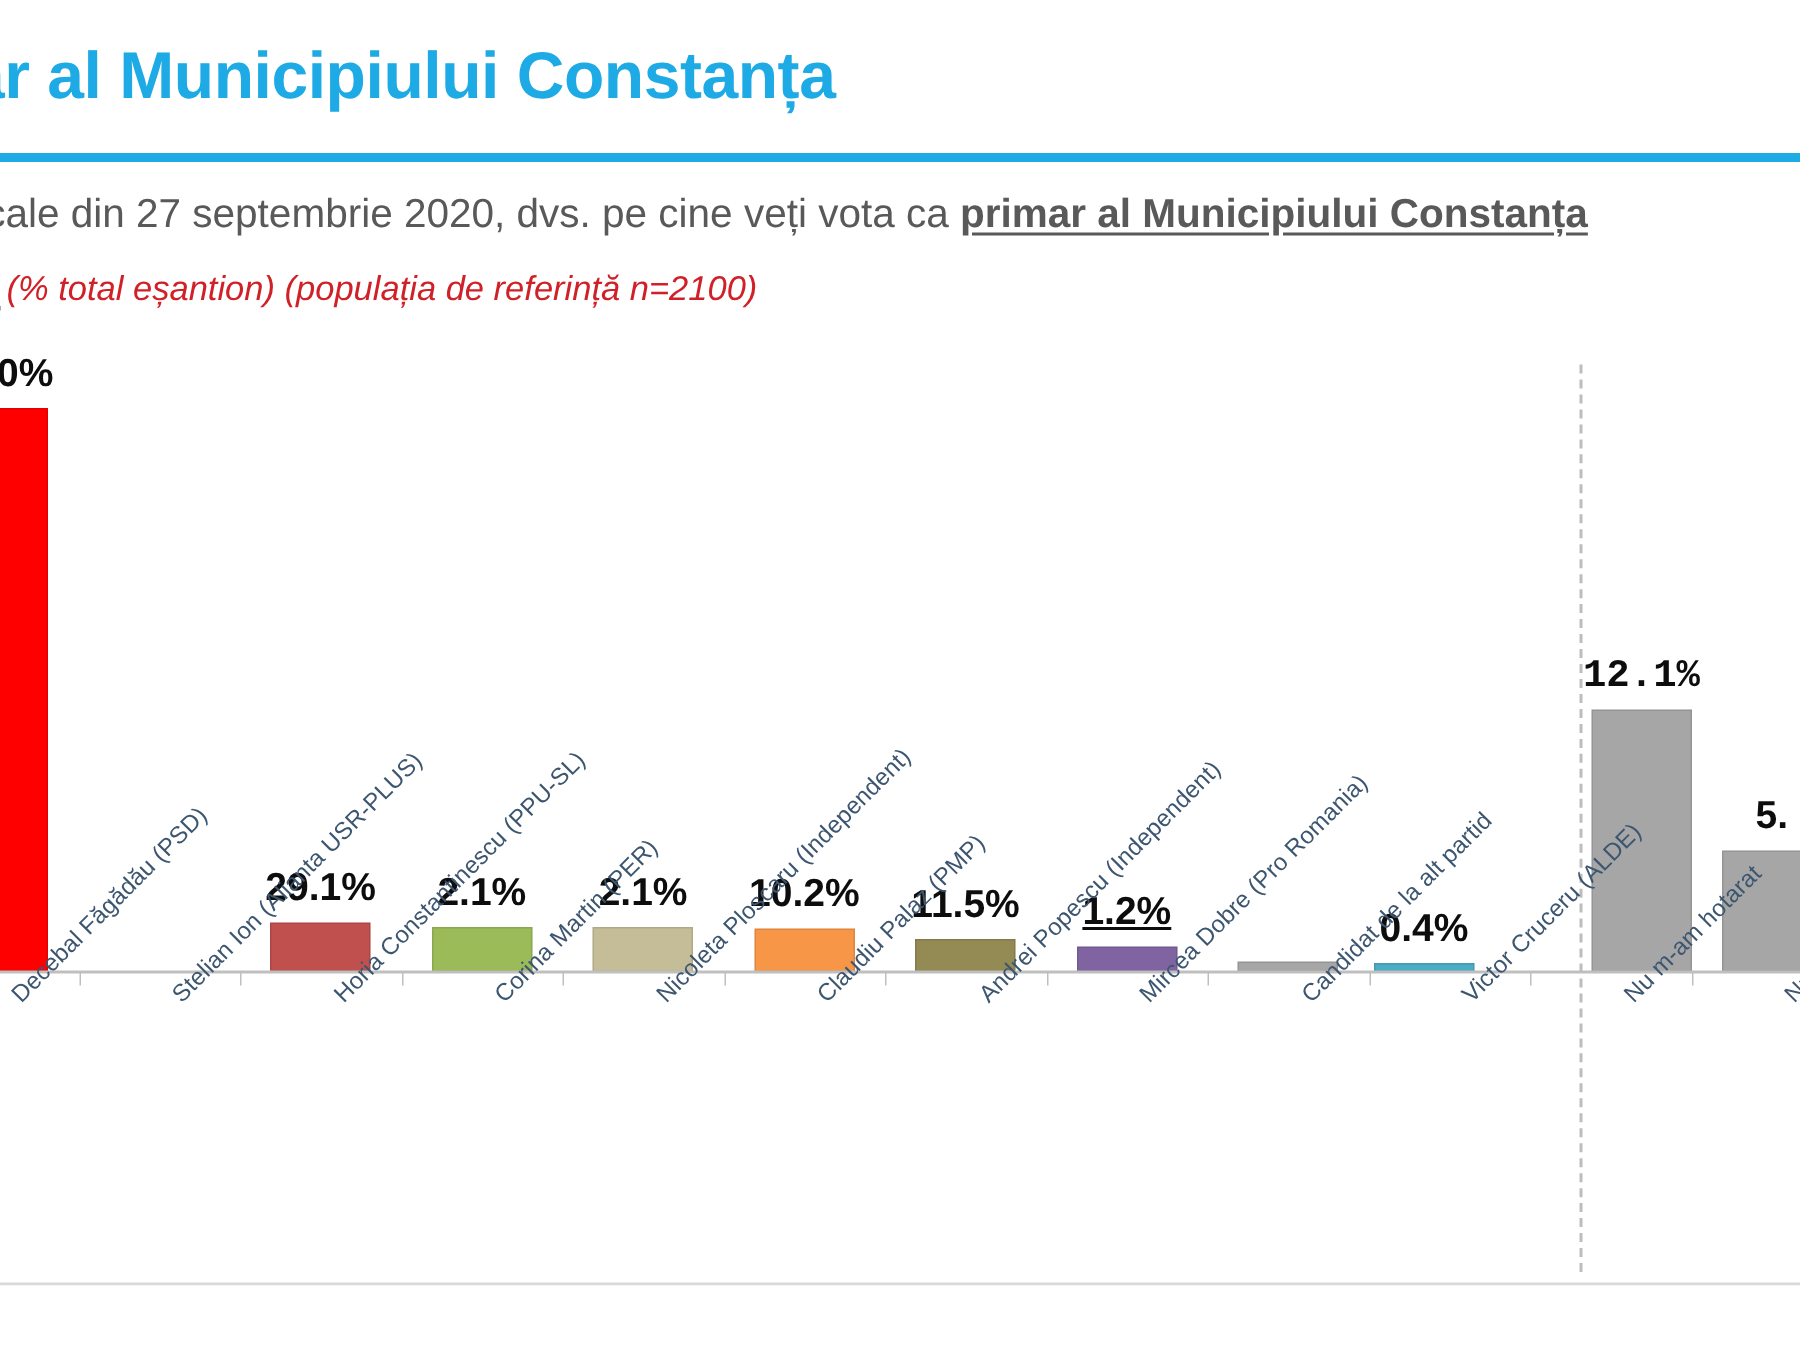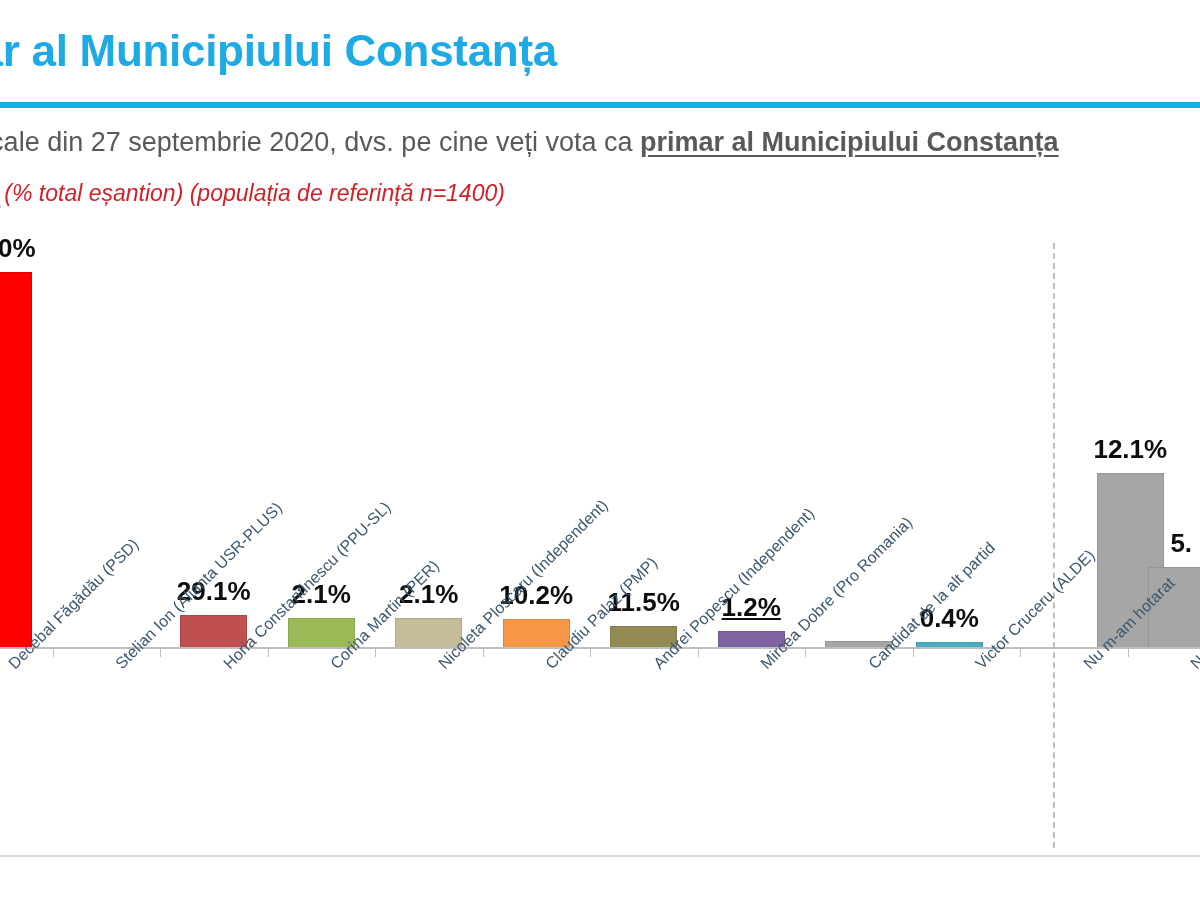--- a/index.html
+++ b/index.html
@@ -145,21 +145,21 @@
 </head>
 <body>
 
 <div id="slide">
 
   <div id="title">Primar al Municipiului Constanța</div>
   <div id="title-rule"></div>
 
   <div id="question-line"><span>La alegerile locale din 27 septembrie 2020, dvs. pe cine veți vota ca </span><span class="bold-underline">primar al Municipiului Constanța</span></div>
 
-  <div id="subnote-line"><span class="qmark">?</span><span class="red-note">(% total eșantion) (populația de referință n=1400)</span></div>
+  <div id="subnote-line"><span class="qmark">?</span><span class="red-note">(% total eșantion) (populația de referință n=2100)</span></div>
 
   <div id="plot">
       <div class="bar-group" style="left: 20.425px; width: 66.65px; height: 405px;">
         <div class="bar" style="height: 376.071px; background: rgb(254, 0, 0);"></div>
         <div class="bar-label" style="bottom: 384.071px;">26.0%</div>
       </div>
       <div class="bar-group" style="left: 235.425px; width: 66.65px; height: 405px;">
         <div class="bar" style="height: 33.2679px; background: rgb(192, 80, 77);"></div>
         <div class="bar-label" style="bottom: 41.2679px;">29.1%</div>
       </div>
@@ -183,21 +183,21 @@
         <div class="bar" style="height: 17.3571px; background: rgb(128, 100, 162);"></div>
         <div class="bar-label" style="bottom: 25.3571px; text-decoration: underline;">1.2%</div>
       </div>
       <div class="bar-group" style="left: 880.425px; width: 66.65px; height: 405px;">
         <div class="bar" style="height: 7.23214px; background: rgb(166, 166, 166);"></div>
       </div>
       <div class="bar-group" style="left: 971px; width: 66.65px; height: 405px;">
         <div class="bar" style="height: 5.78571px; background: rgb(75, 172, 198);"></div>
         <div class="bar-label" style="bottom: 13.7857px;">0.4%</div>
       </div>
-      <div class="bar-group" style="left: 1152px; width: 66.65px; height: 405px;">
+      <div class="bar-group" style="left: 1116px; width: 66.65px; height: 405px; font-family: Liberation Mono, monospace;">
         <div class="bar" style="height: 175.018px; background: rgb(166, 166, 166);"></div>
         <div class="bar-label" style="bottom: 183.018px;">12.1%</div>
       </div>
       <div class="bar-group" style="left: 1202.92px; width: 66.65px; height: 405px;">
         <div class="bar" style="height: 81px; background: rgb(166, 166, 166);"></div>
         <div class="bar-label" style="bottom: 89px;">5.</div>
       </div>
     </div>
   <div id="axis-line"></div>
   <div id="divider"></div>

